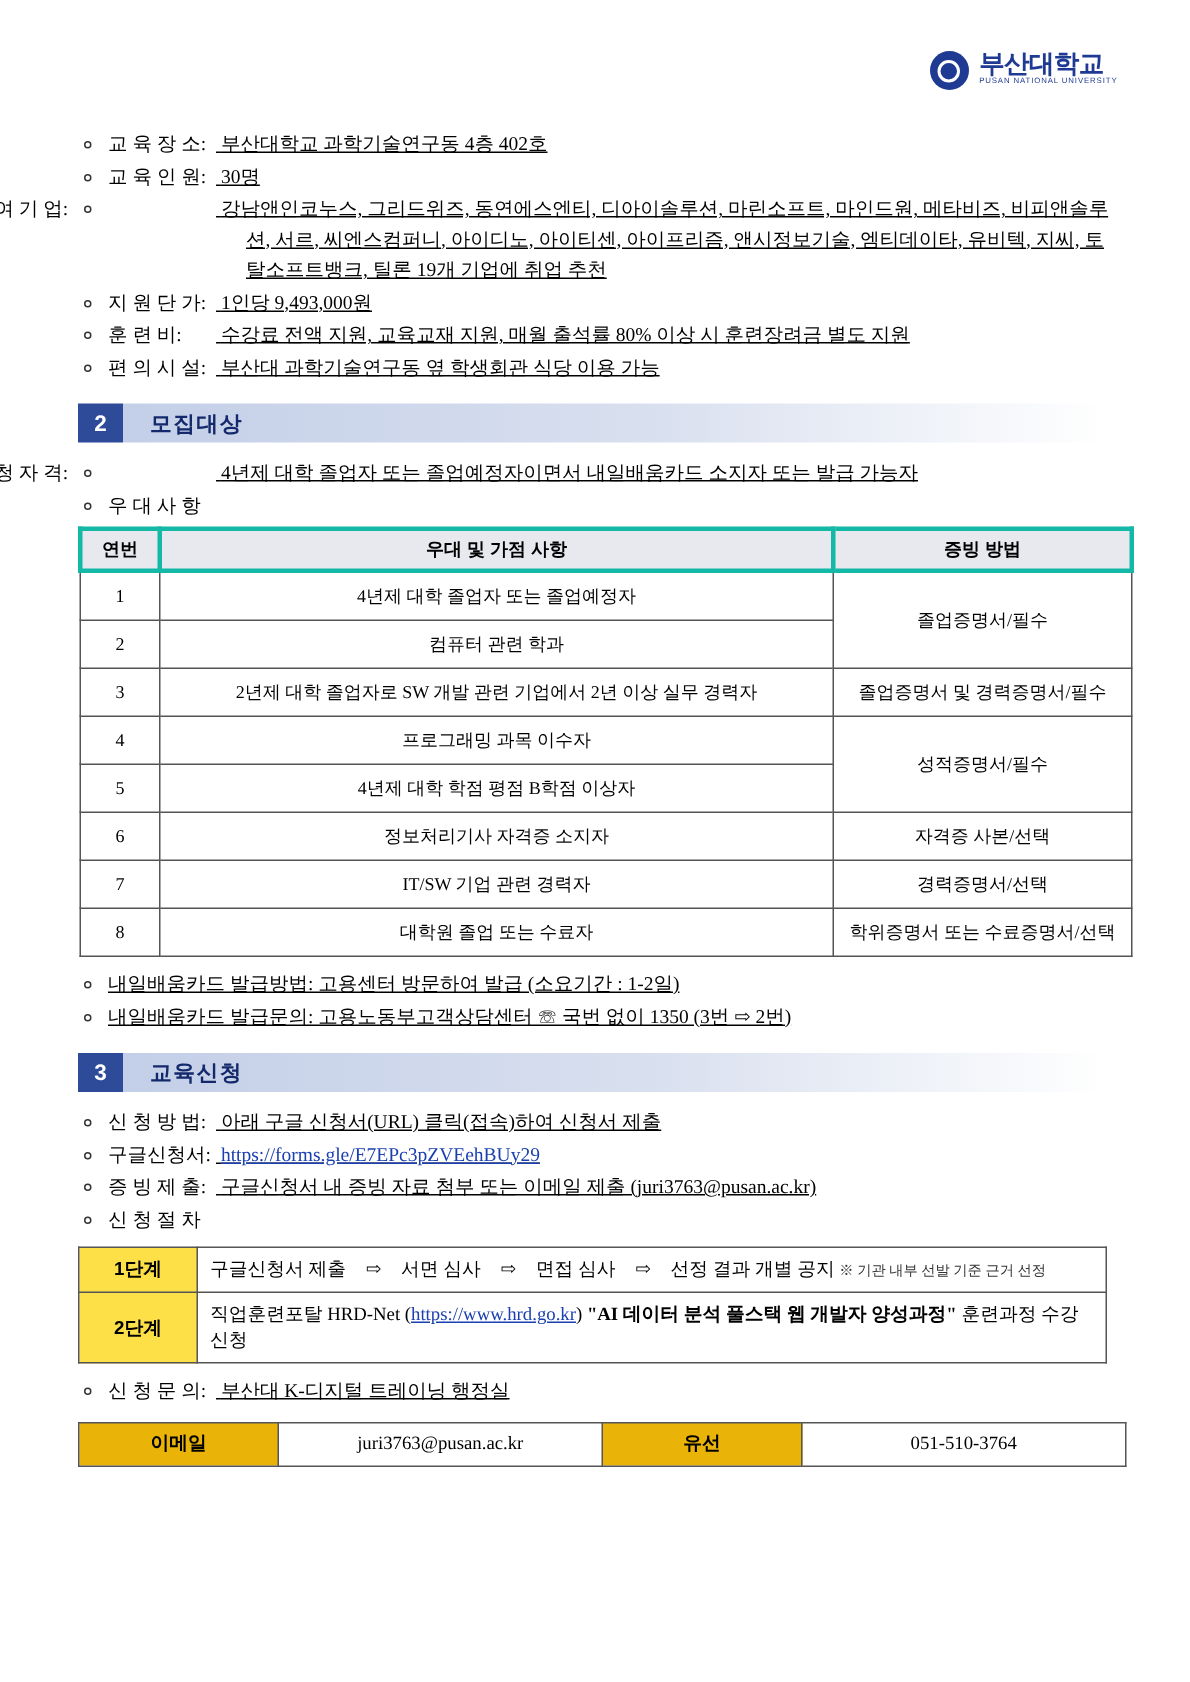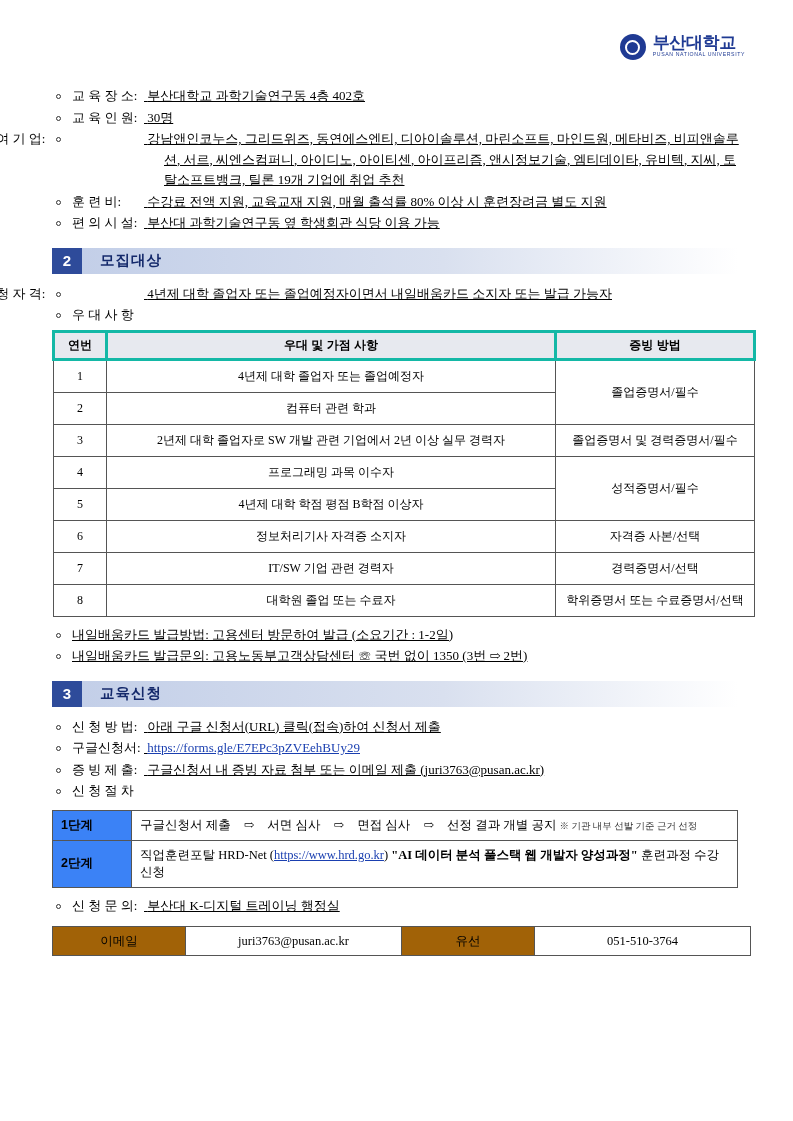--- a/index.html
+++ b/index.html
@@ -200,23 +200,23 @@
     margin-top: 8px;
   }
   table.steps td {
     border: 1px solid #555;
     font-size: 12.5px;
     padding: 6px 8px;
     vertical-align: middle;
   }
   .st-c1 {
     width: 62px;
-    text-align: left;
-    font-weight: bold;
-    background: #3b82f6;
+    text-align: center;
+    font-weight: bold;
+    background: #fde047;
     font-family: "Liberation Sans", sans-serif;
     font-size: 12px;
   }
   .arrow { padding: 0 10px; }
   .note-small { font-size: 9.5px; color: #333; }
   .bold-q { font-weight: bold; }
 
   
   table.contact {
     border-collapse: collapse;
@@ -225,22 +225,22 @@
     margin-top: 10px;
   }
   table.contact td {
     border: 1px solid #555;
     height: 26px;
     font-size: 12.5px;
     text-align: center;
   }
   .ct-lbl {
     width: 130px;
-    background: #a16207;
-    font-weight: normal;
+    background: #eab308;
+    font-weight: bold;
     font-family: "Liberation Sans", sans-serif;
   }
   .ct-val { width: 213px; }
   .sub-bullets { margin-top: 6px; }
   .sub-bullets > li { margin-bottom: 0px; }
 </style>
 </head>
 <body>
 
 <div class="page">
@@ -263,20 +263,24 @@
       </li>
       <li>
         <span class="lbl">교 육 인 원:</span>
         <span>30명</span>
       </li>
       <li>
         <span class="hang">
           <span class="lbl">참 여 기 업:</span>
           <span>강남앤인코누스, 그리드위즈, 동연에스엔티, 디아이솔루션, 마린소프트, 마인드원, 메타비즈, 비피앤솔루션, 서르, 씨엔스컴퍼니, 아이디노, 아이티센, 아이프리즘, 앤시정보기술, 엠티데이타, 유비텍, 지씨, 토탈소프트뱅크, 틸론 19개 기업에 취업 추천</span>
         </span>
+      </li>
+      <li>
+        <span class="lbl">지 원 단 가:</span>
+        <span>1인당 9,493,000원</span>
       </li>
       <li>
         <span class="lbl">훈  련  비:</span>
         <span>수강료 전액 지원, 교육교재 지원, 매월 출석률 80% 이상 시 훈련장려금 별도 지원</span>
       </li>
       <li>
         <span class="lbl">편 의 시 설:</span>
         <span>부산대 과학기술연구동 옆 학생회관 식당 이용 가능</span>
       </li>
     </ul>

